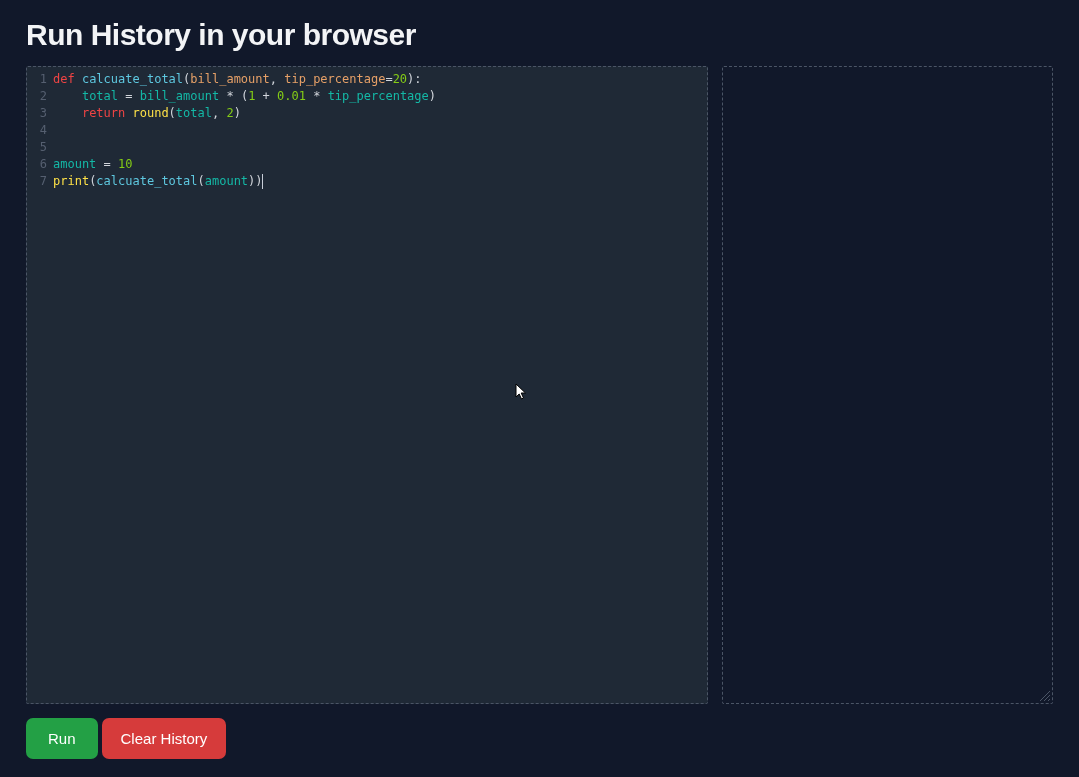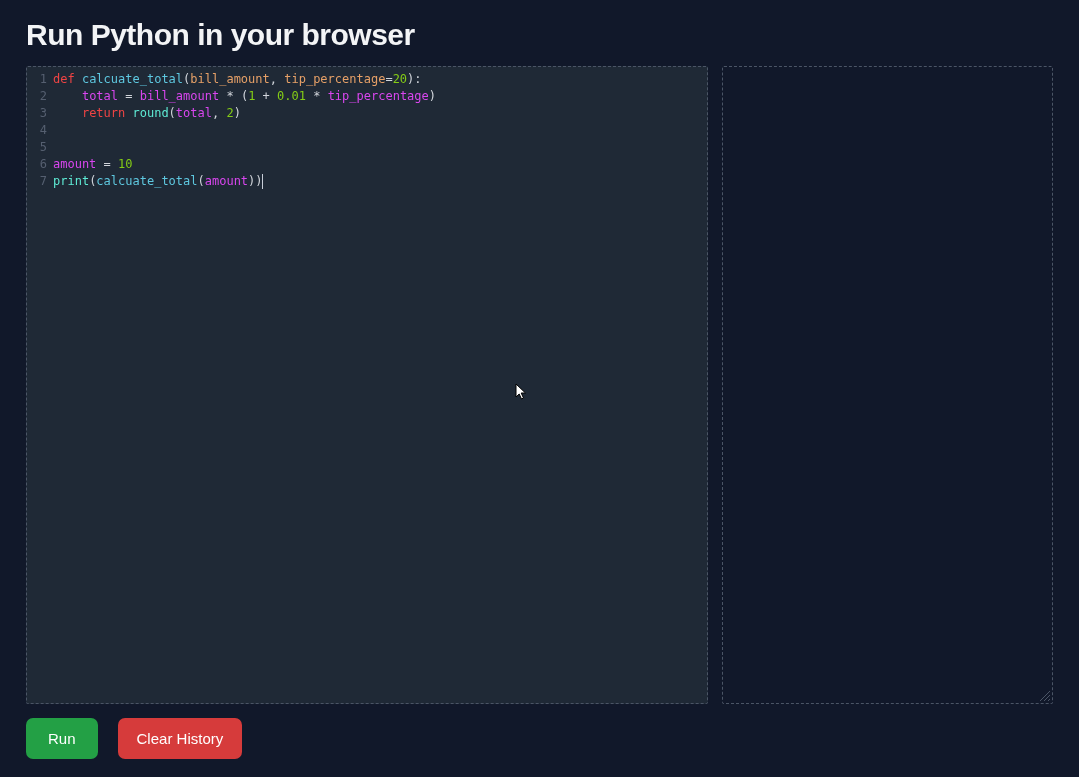--- a/index.html
+++ b/index.html
@@ -65,62 +65,62 @@
     }
     .gutter div { }
     .code {
       flex: 1;
       white-space: pre;
       position: relative;
     }
     .code-line { height: 17px; position: relative; }
     .tok-kw { color: #ef4444; } 
     .tok-fn { color: #5ec8e0; } 
-    .tok-blt { color: #5eead4; } 
-    .tok-id { color: #d946ef; } 
+    .tok-blt { color: #fde047; } 
+    .tok-id { color: #14b8a6; } 
     .tok-param { color: #e6a067; } 
     .tok-op { color: #d1d5db; } 
     .tok-num { color: #84cc16; } 
     .cursor-caret {
       position: absolute;
       width: 1px;
       height: 15px;
       background: #c7cdd8;
       top: 1px;
     }
     .mouse-cursor {
       position: absolute;
       left: 515px;
       top: 383px;
       pointer-events: none;
       z-index: 50;
     }
     .mouse-cursor svg { display: block; }
     .toolbar {
       display: flex;
-      gap: 20px;
+      gap: 4px;
       margin-top: 14px;
     }
     .btn {
       border: none;
       border-radius: 7px;
       padding: 12px 19px;
       font-size: 15px;
       font-weight: 500;
       cursor: pointer;
       color: #fff;
     }
     .btn-run { background: #23a045; padding: 12px 22px; }
     .btn-clear { background: #d63b3b; }
   </style>
 </head>
 <body>
 
 <div class="page">
-  <h1 class="title">Run Python in your browser</h1>
+  <h1 class="title">Run History in your browser</h1>
 
   <div class="panels">
     <div class="panel editor-panel">
       <div class="code-area">
         <div class="gutter" id="gutter">
             <div>1</div>
             <div>2</div>
             <div>3</div>
             <div>4</div>
             <div>5</div>

